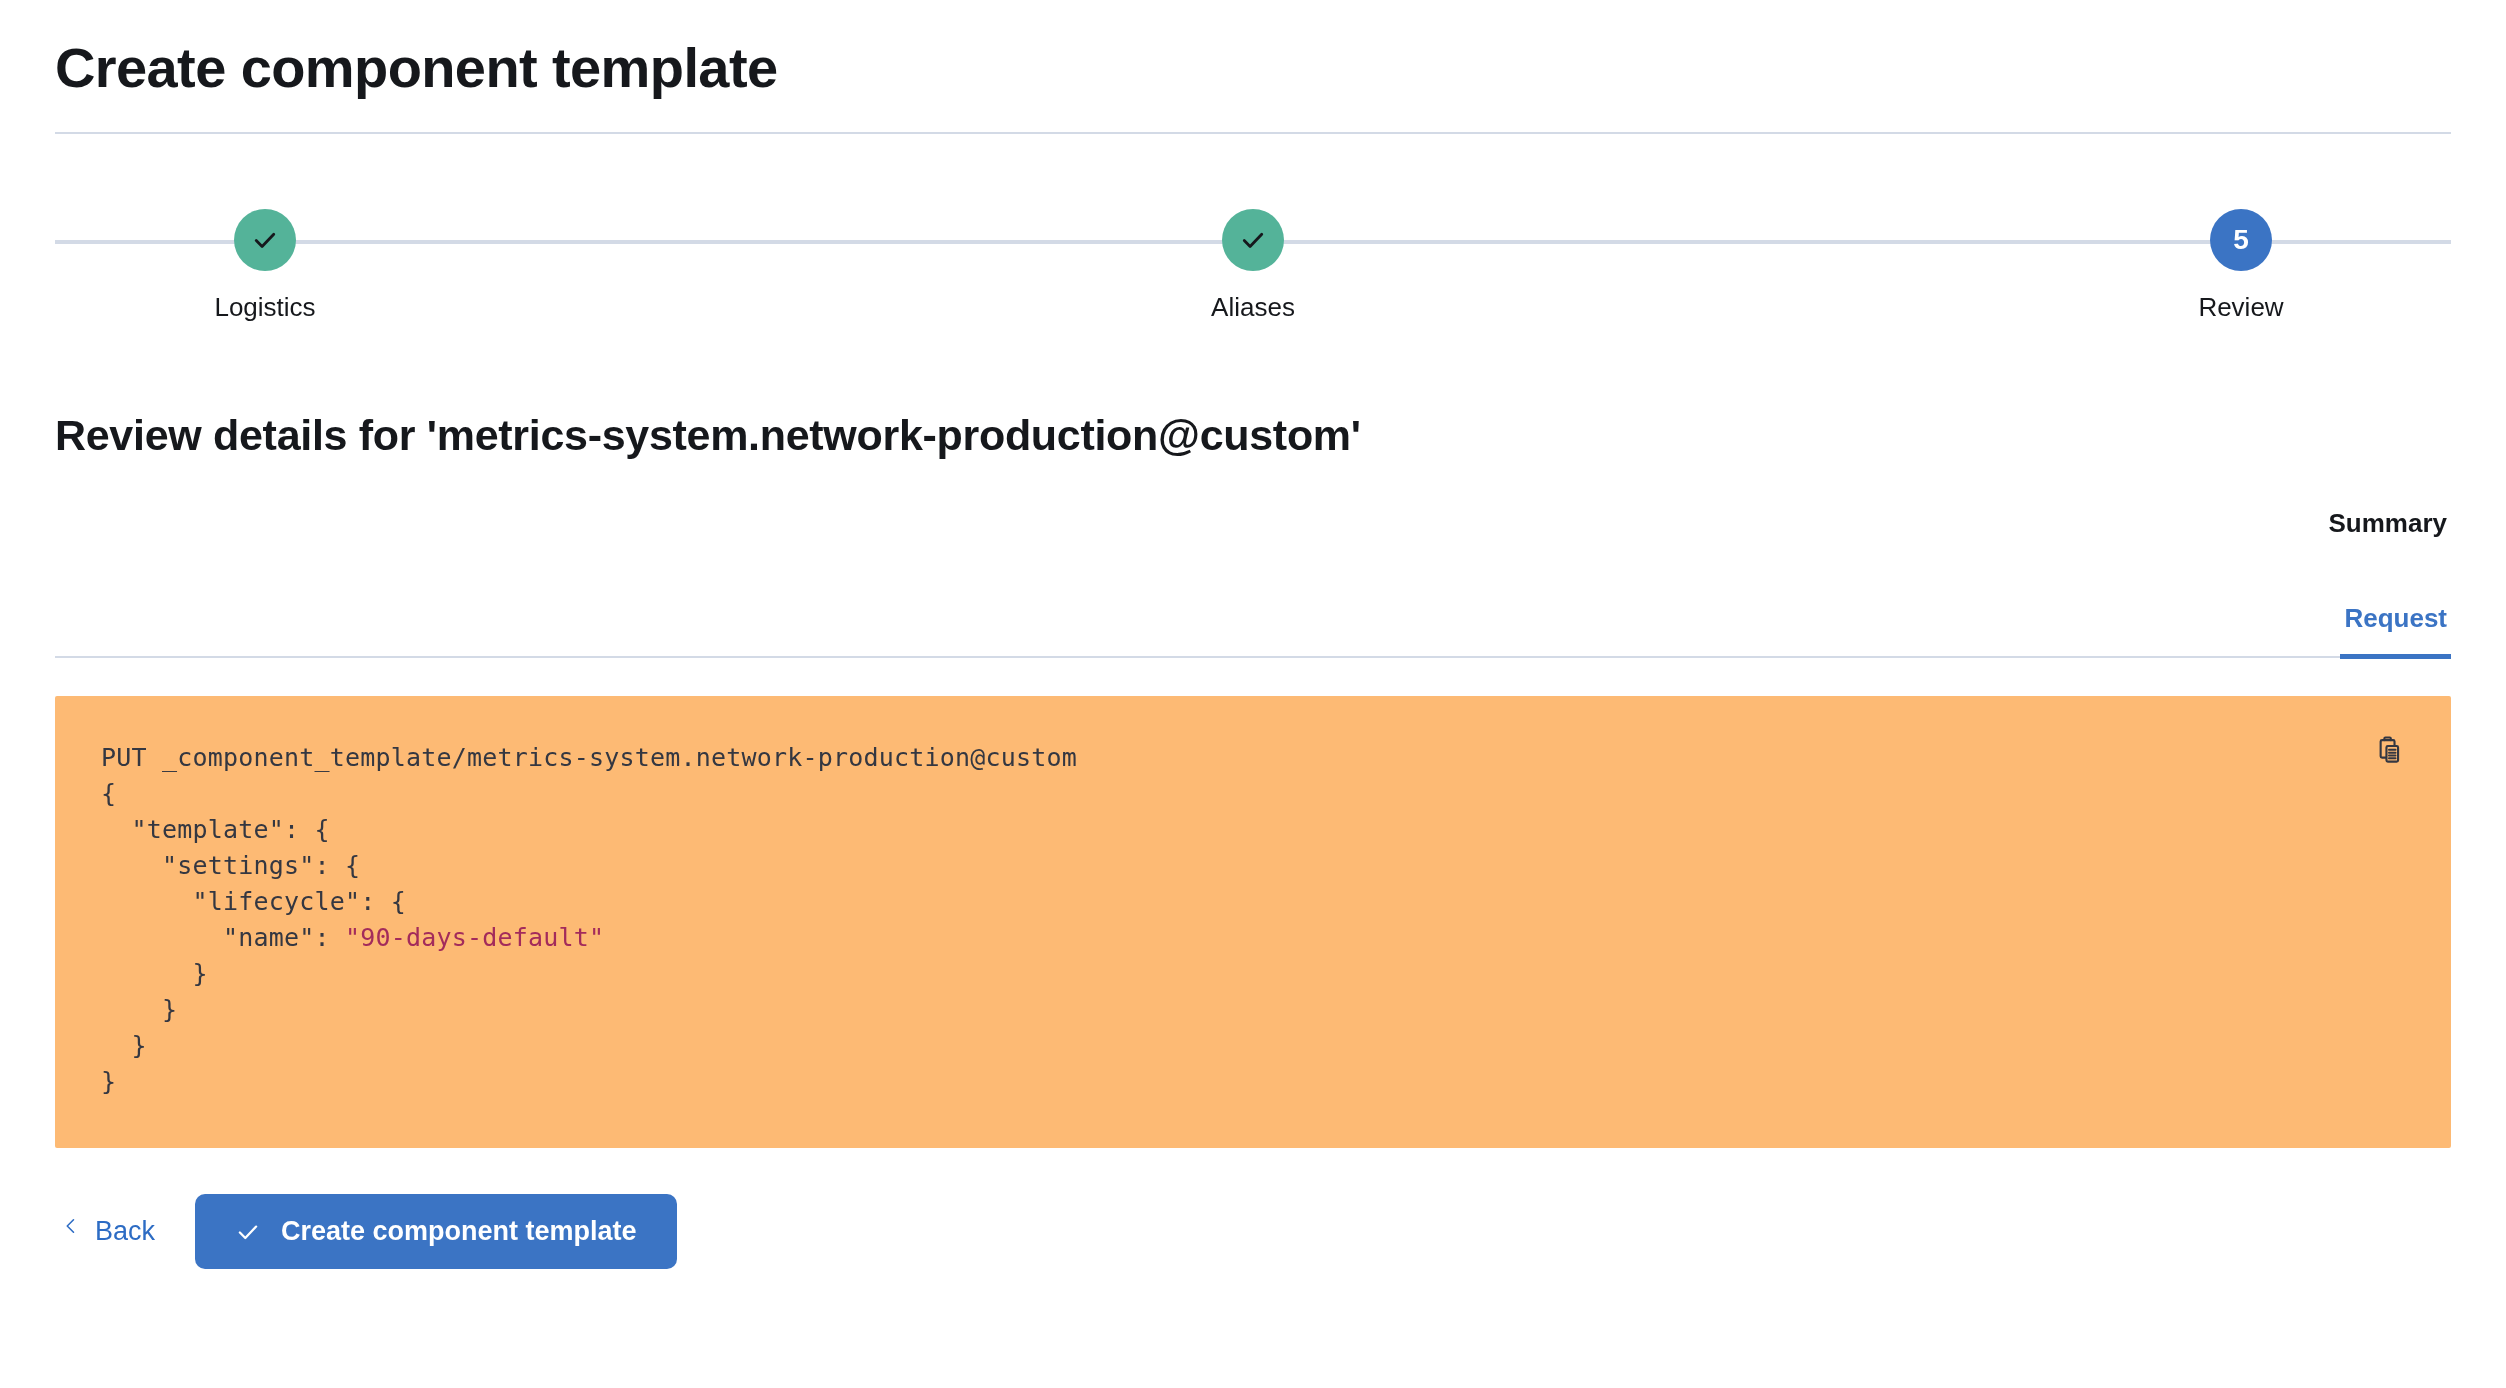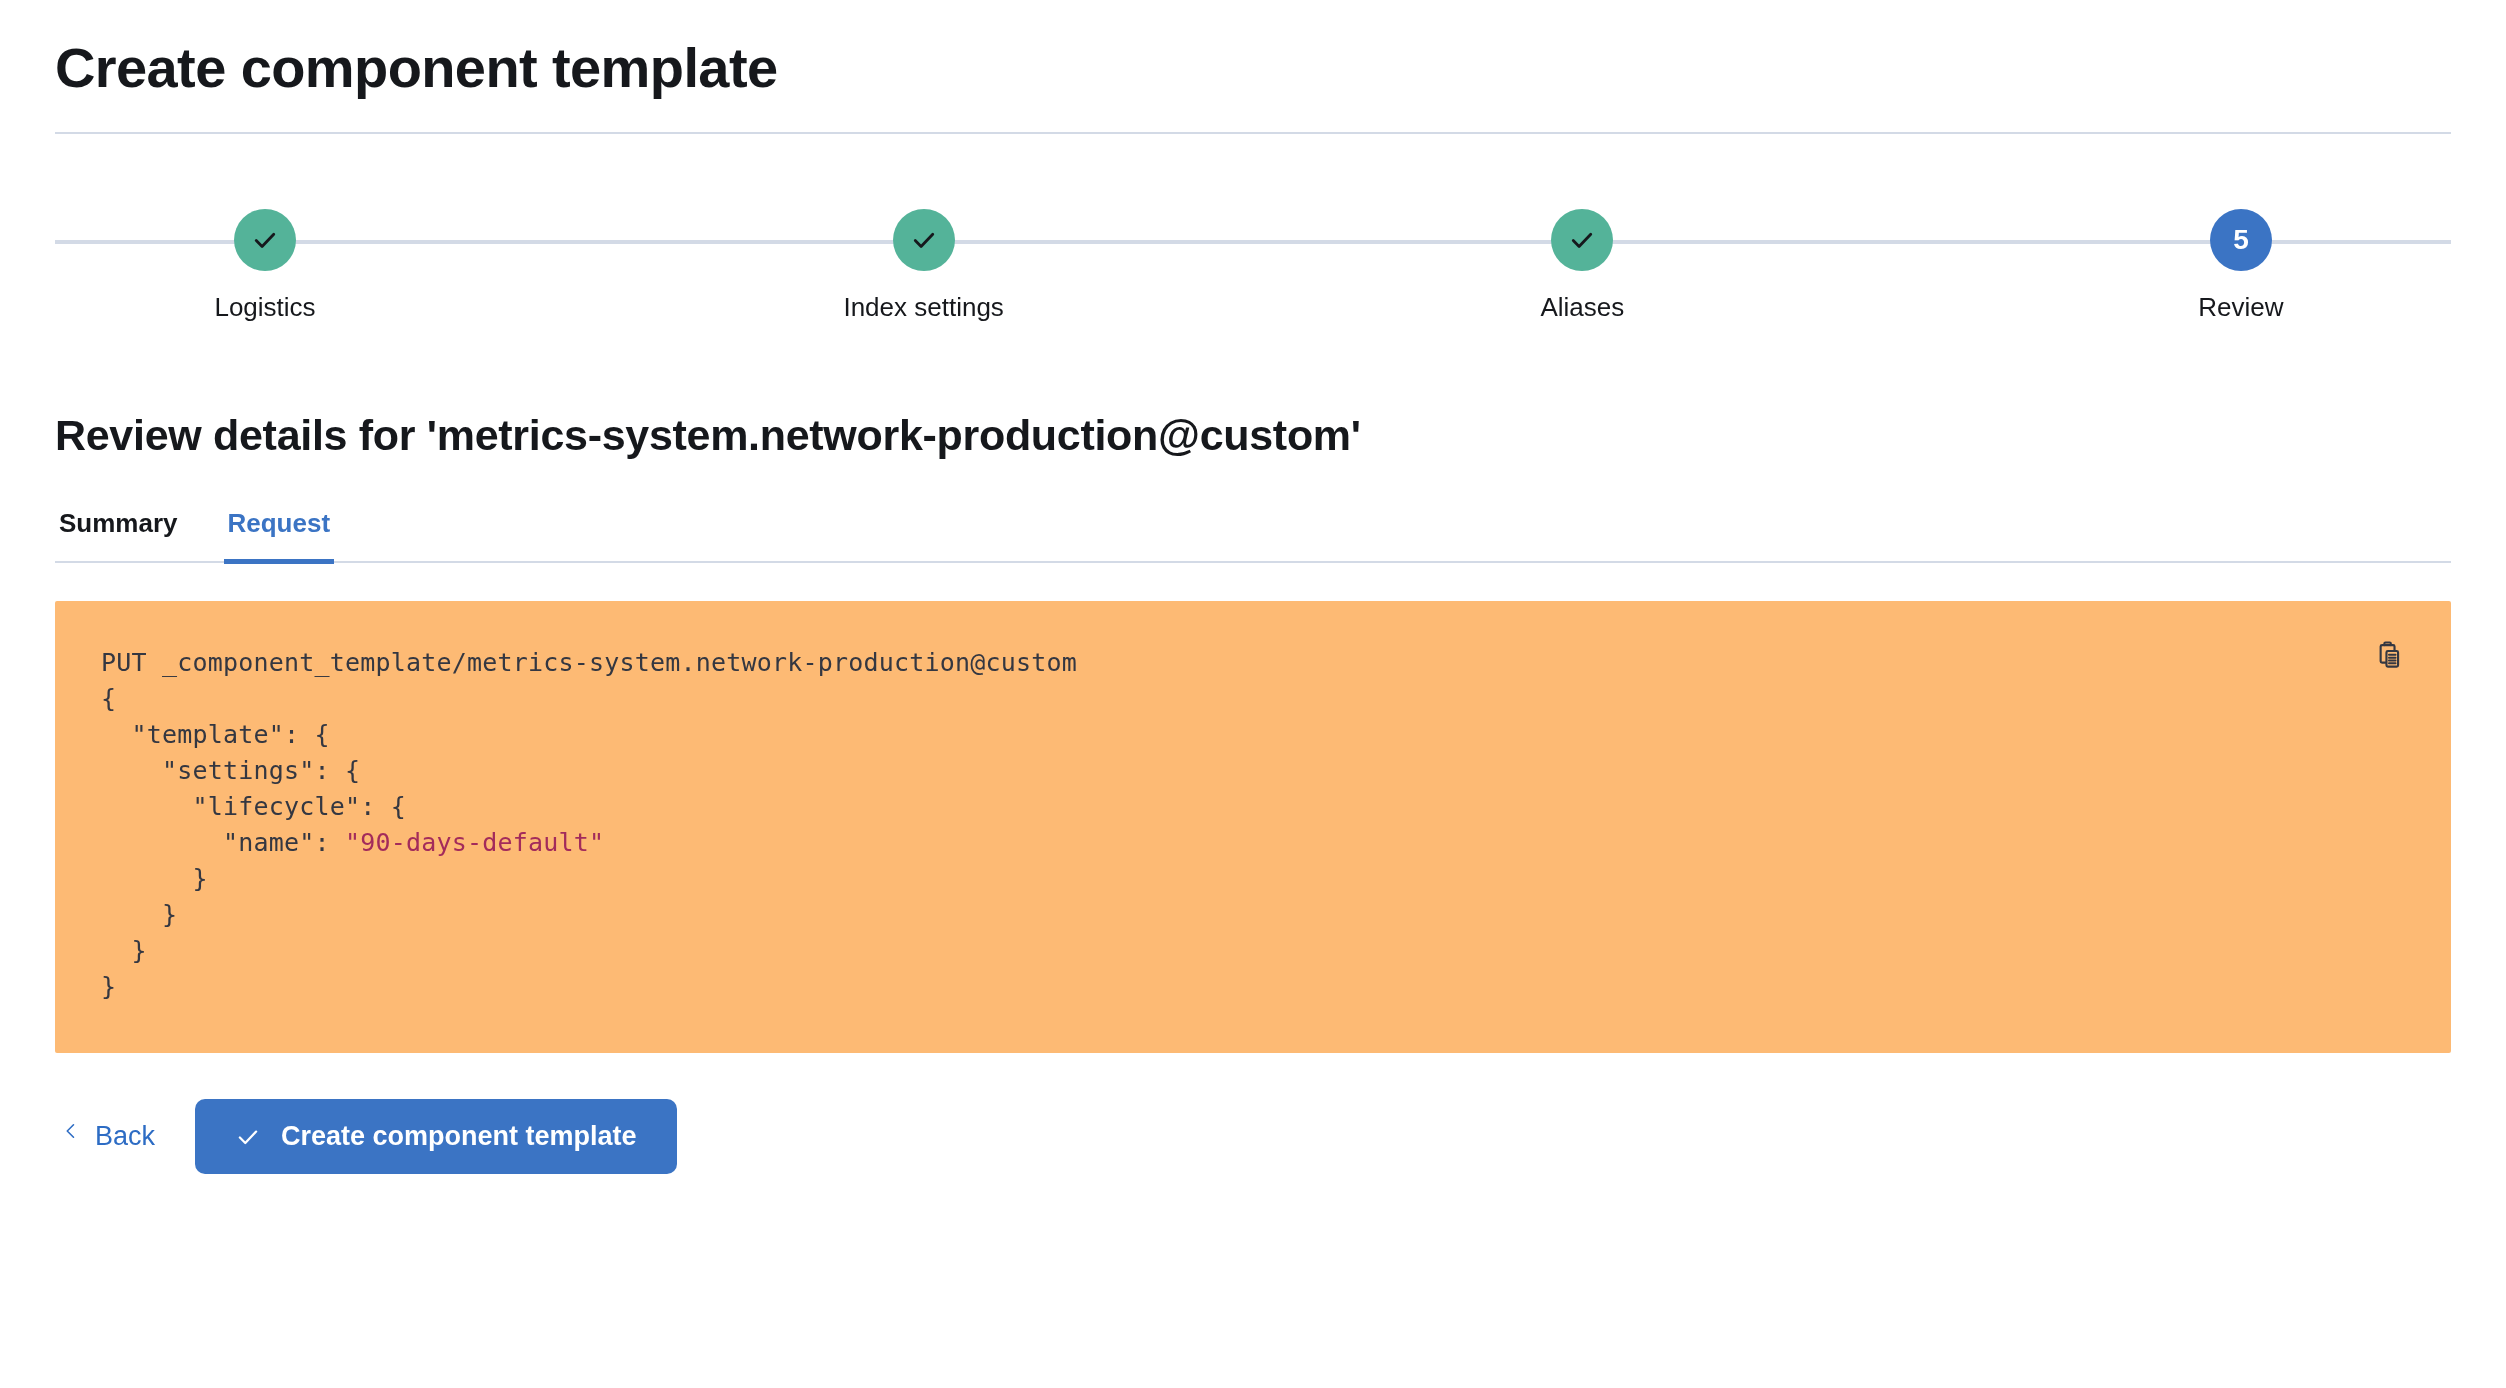--- a/index.html
+++ b/index.html
@@ -119,20 +119,21 @@
   }
 
   
   .tabs {
     margin-top: 48px;
     display: flex;
     align-items: flex-end;
     gap: 42px;
     border-bottom: 2px solid #D3DAE6;
     position: relative;
+    flex-direction: column;
   }
 
   .tab {
     font-size: 26px;
     font-weight: 700;
     color: #16181C;
     padding: 0 4px 20px 4px;
     background: none;
     border: none;
     border-bottom: 5px solid transparent;
@@ -257,28 +258,20 @@
 
       <div class="step">
         <div class="step-circle">
           <svg class="step-check" viewBox="0 0 24 24" fill="none">
             <path d="M4.5 12.5 L9.5 17.5 L19.5 7" stroke="#16181C" stroke-width="2.4" stroke-linecap="round" stroke-linejoin="round"></path>
           </svg>
         </div>
         <div class="step-label">Logistics</div>
       </div>
 
-      <div class="step">
-        <div class="step-circle">
-          <svg class="step-check" viewBox="0 0 24 24" fill="none">
-            <path d="M4.5 12.5 L9.5 17.5 L19.5 7" stroke="#16181C" stroke-width="2.4" stroke-linecap="round" stroke-linejoin="round"></path>
-          </svg>
-        </div>
-        <div class="step-label">Index settings</div>
-      </div>
 
 
       <div class="step">
         <div class="step-circle">
           <svg class="step-check" viewBox="0 0 24 24" fill="none">
             <path d="M4.5 12.5 L9.5 17.5 L19.5 7" stroke="#16181C" stroke-width="2.4" stroke-linecap="round" stroke-linejoin="round"></path>
           </svg>
         </div>
         <div class="step-label">Aliases</div>
       </div>

